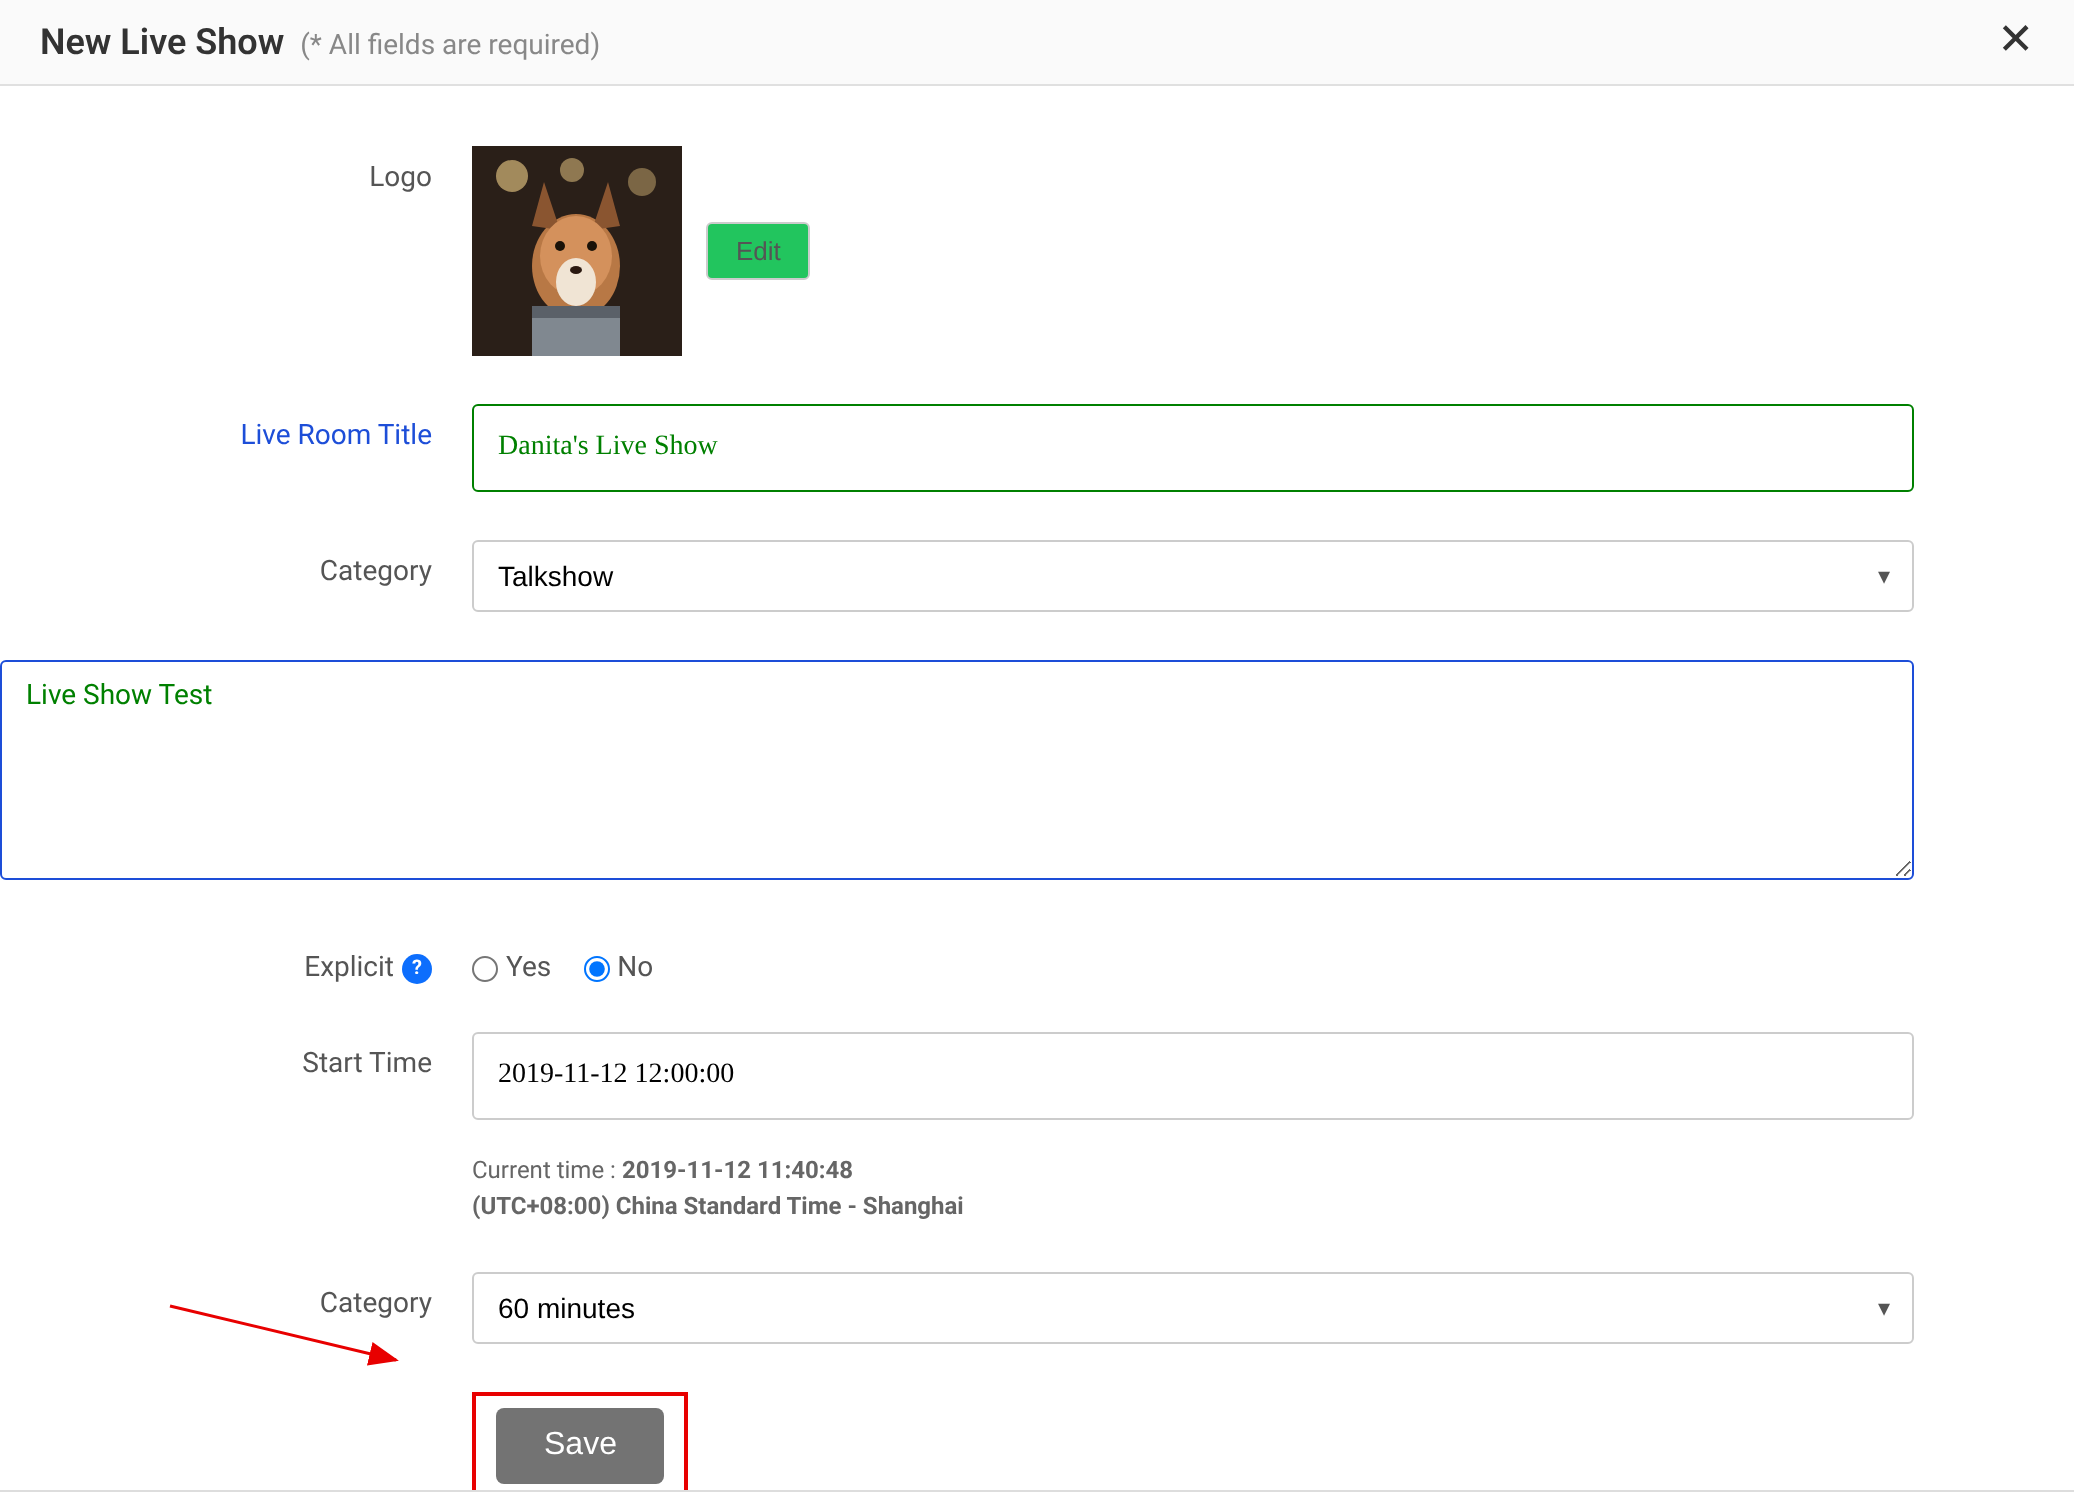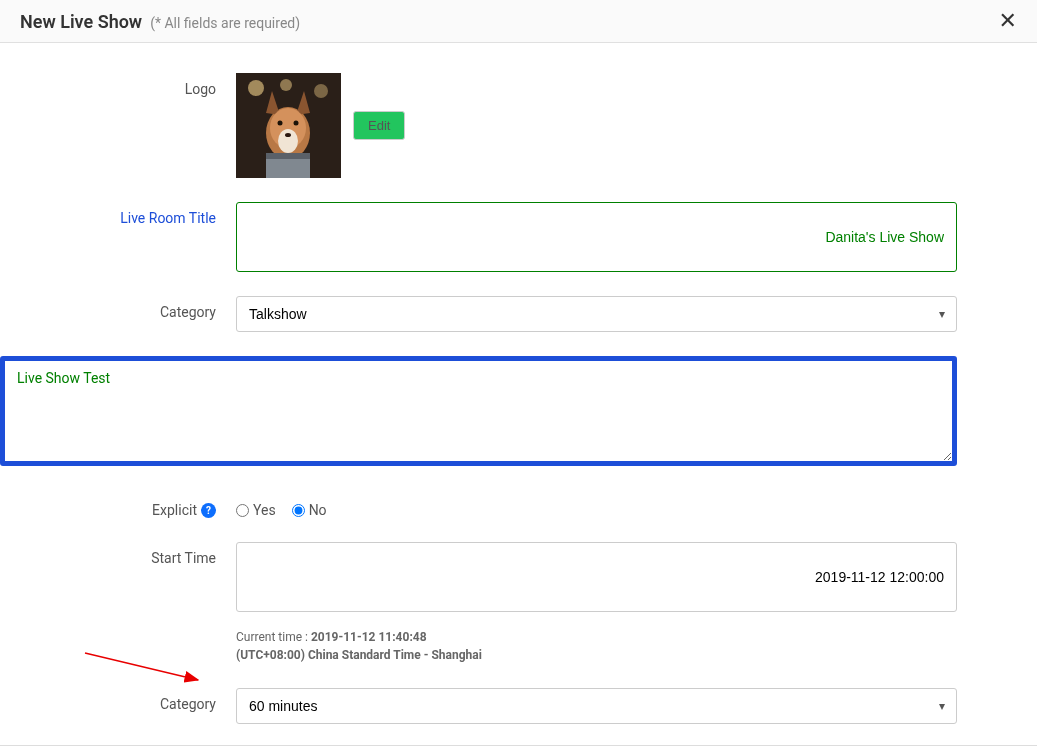--- a/index.html
+++ b/index.html
@@ -83,26 +83,25 @@
       padding: 6px 14px;
       border: 1px solid #ccc;
       background: #22c55e;
       border-radius: 3px;
       font-size: 13px;
       color: #555;
       cursor: pointer;
     }
     .text-input {
       width: 100%;
-      padding: 26px 12px;
+      padding: 13px 12px;
       border: 1px solid #ccc;
       border-radius: 3px;
       font-size: 14px;
-      font-family: Liberation Sans, sans-serif;
-      text-align: right;
+      font-family: Liberation Serif, serif;
     }
     .text-input.green-border {
       border-color: #008000;
       color: #008000;
     }
     .select-input {
       width: 100%;
       padding: 9px 12px;
       border: 1px solid #ccc;
       border-radius: 3px;
@@ -120,21 +119,21 @@
       right: 12px;
       top: 50%;
       transform: translateY(-50%);
       font-size: 12px;
       color: #555;
       pointer-events: none;
     }
     .textarea-input {
       width: 100%;
       padding: 9px 12px;
-      border: 5px solid #1d4ed8;
+      border: 1px solid #1d4ed8;
       border-radius: 3px;
       font-size: 14px;
       color: #008000;
       min-height: 110px;
       resize: both;
       font-family: inherit;
     }
     .radio-group {
       display: flex;
       align-items: center;

